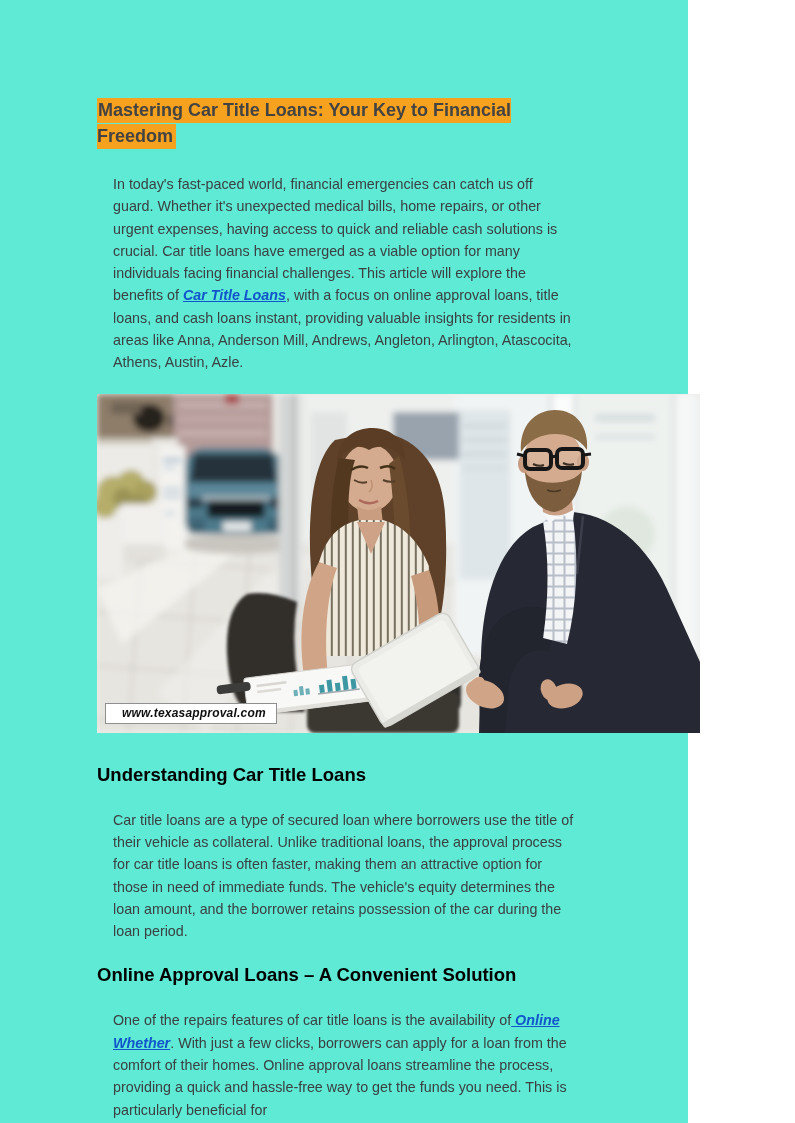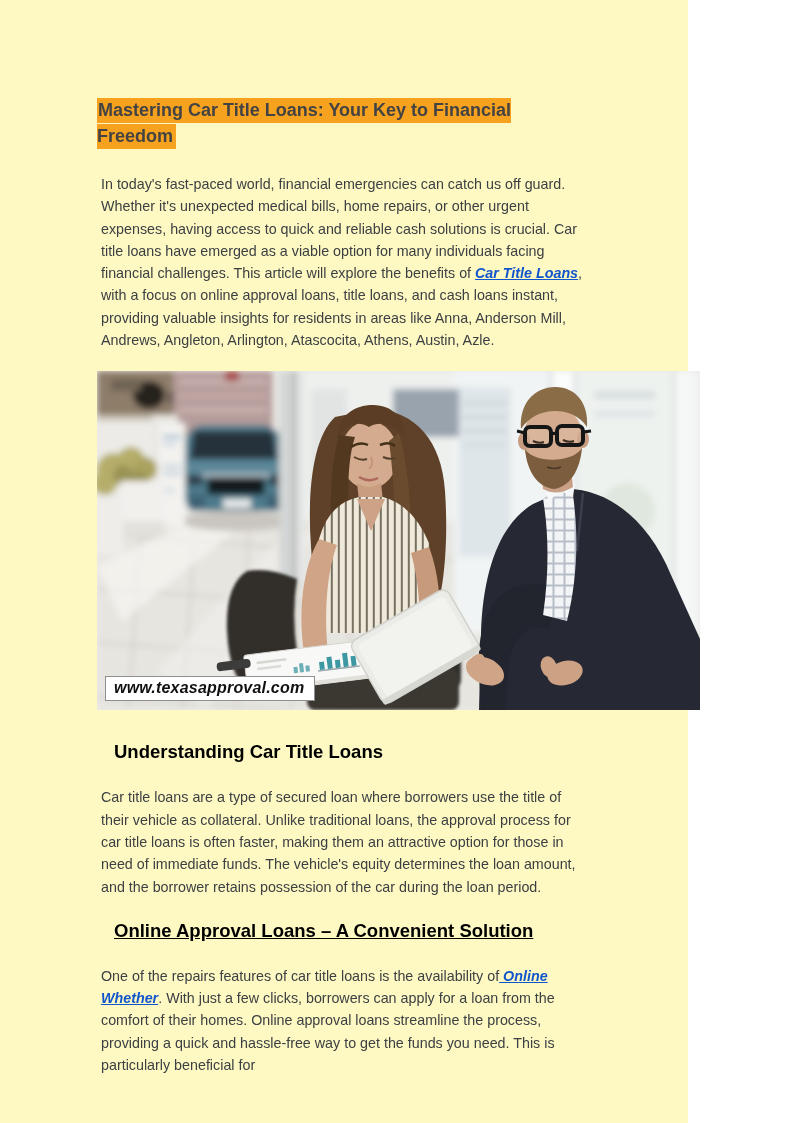--- a/index.html
+++ b/index.html
@@ -11,63 +11,63 @@
   html,body{margin:0;padding:0;background:#ffffff;}
   body{
     width:795px;height:1123px;overflow:hidden;
     font-family:"Liberation Sans", sans-serif;
     -webkit-font-smoothing:antialiased;
   }
   .page{
     box-sizing:border-box;
     width:688px;height:1123px;
     padding:97px 95px 0 97px;
-    background:#fef9c3;
+    background:#5eead4;
   }
   h1.doc-title{
     margin:0 0 24px 0;
     font-size:18px;line-height:26px;font-weight:bold;
     color:#434343;
   }
   h1.doc-title mark{
     background:var(--title-highlight,#F6A21E);
     color:inherit;
     padding:2px 3px 3px 1px;
   }
   p.body-text{
-    margin:4px;
+    margin:16px;
     font-size:14.3px;line-height:22.3px;
     color:var(--body-text,#3C4043);
   }
   a.doc-link{
     color:var(--link-blue,#1155CC);
     font-weight:bold;font-style:italic;
     text-decoration:underline;
     cursor:pointer;
   }
   h2.section-heading{
-    margin:28px 0 21px 17px;
+    margin:28px 0 21px 0;
     font-size:18.5px;line-height:27px;font-weight:bold;
     color:var(--heading-text,#000000);
   }
-  h2.section-heading.second{margin-top:19px;text-decoration:underline;}
+  h2.section-heading.second{margin-top:19px;}
   figure.hero{
     position:relative;
     width:603px;height:339px;
     margin:20px 0 0 0;padding:0;
     overflow:hidden;
     background:#ecebe7;
   }
   figure.hero svg{display:block;width:603px;height:339px;}
   .watermark{
     position:absolute;left:8px;bottom:9px;
     background:#ffffff;
     border:1px solid #8f8f8f;
-    padding:2px 10px 3px 8px;
-    font-size:16px;font-weight:bold;font-style:italic;
+    padding:2px 10px 3px 16px;
+    font-size:12px;font-weight:bold;font-style:italic;
     color:#101010;letter-spacing:.2px;
   }
 </style>
 </head>
 <body>
 
 <div class="page">
 
   <h1 class="doc-title"><mark>Mastering Car Title Loans: Your Key to Financial Freedom</mark></h1>
 

